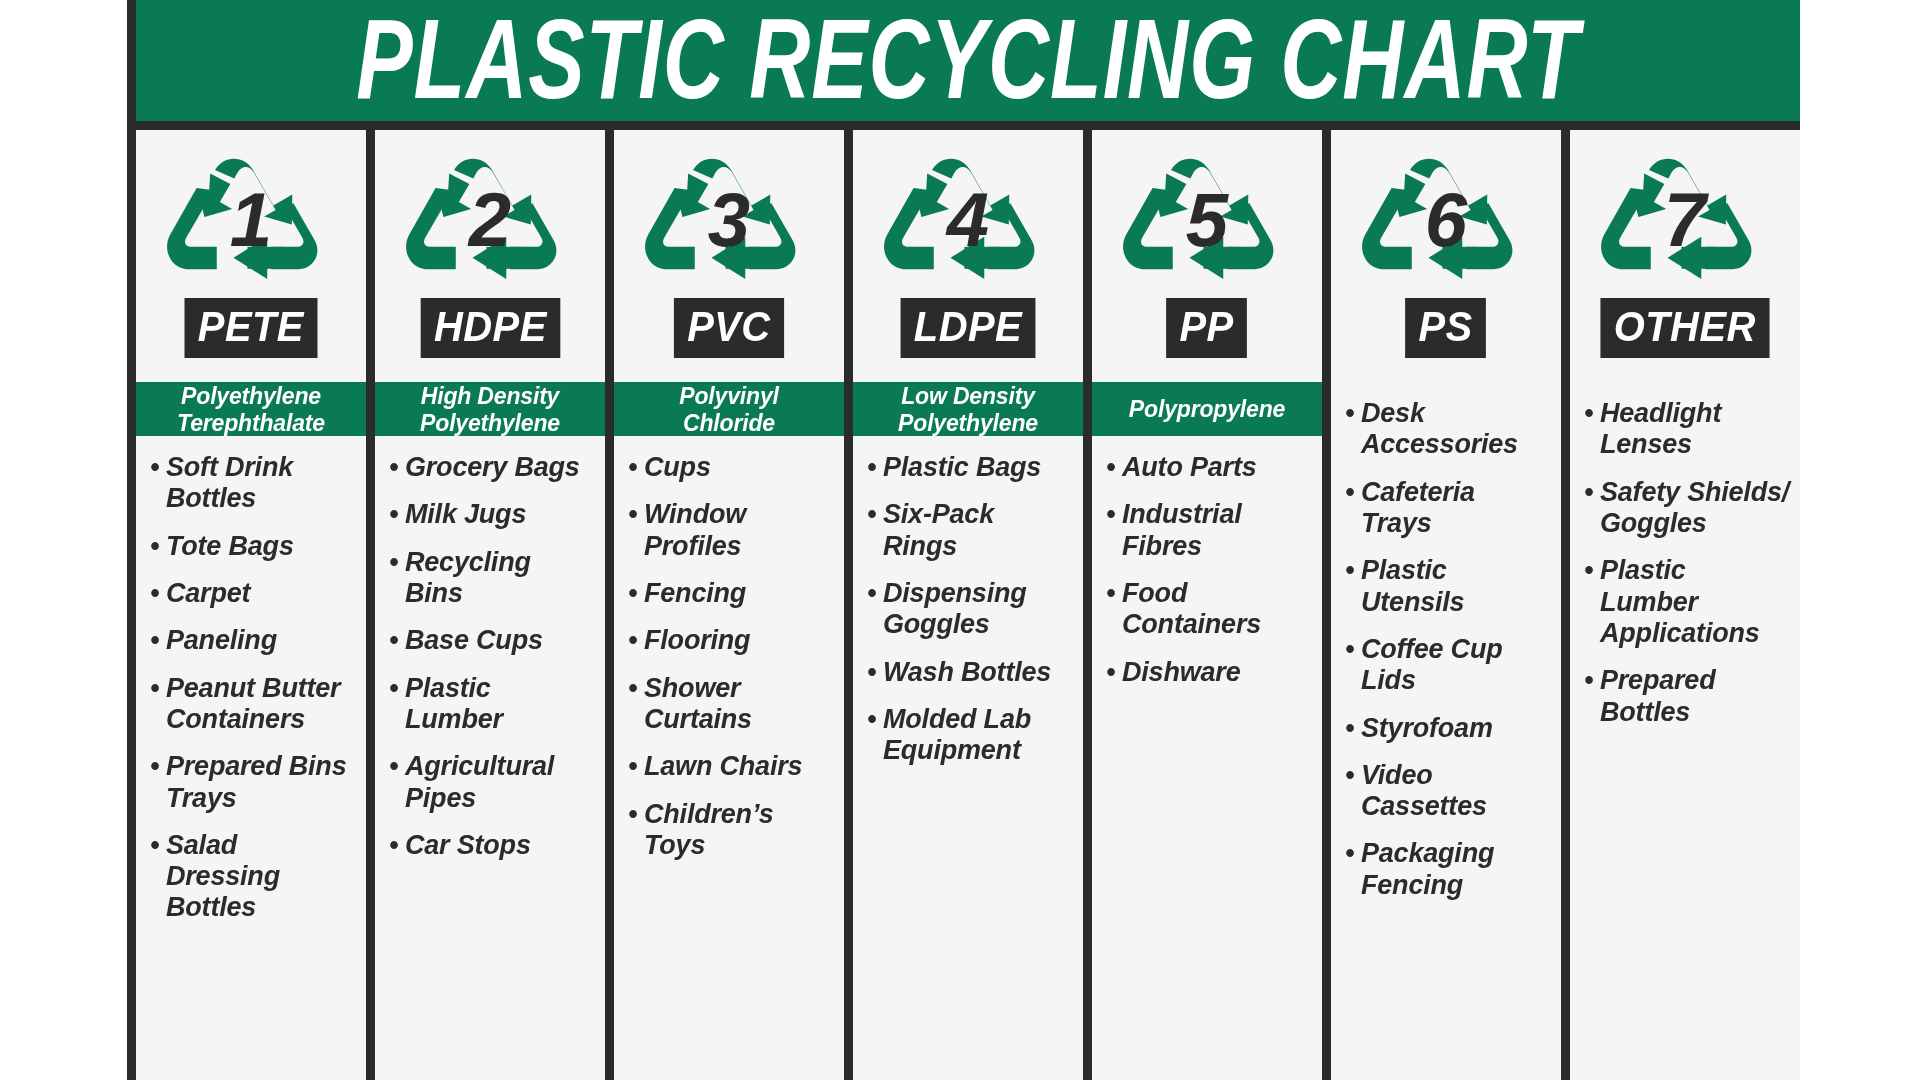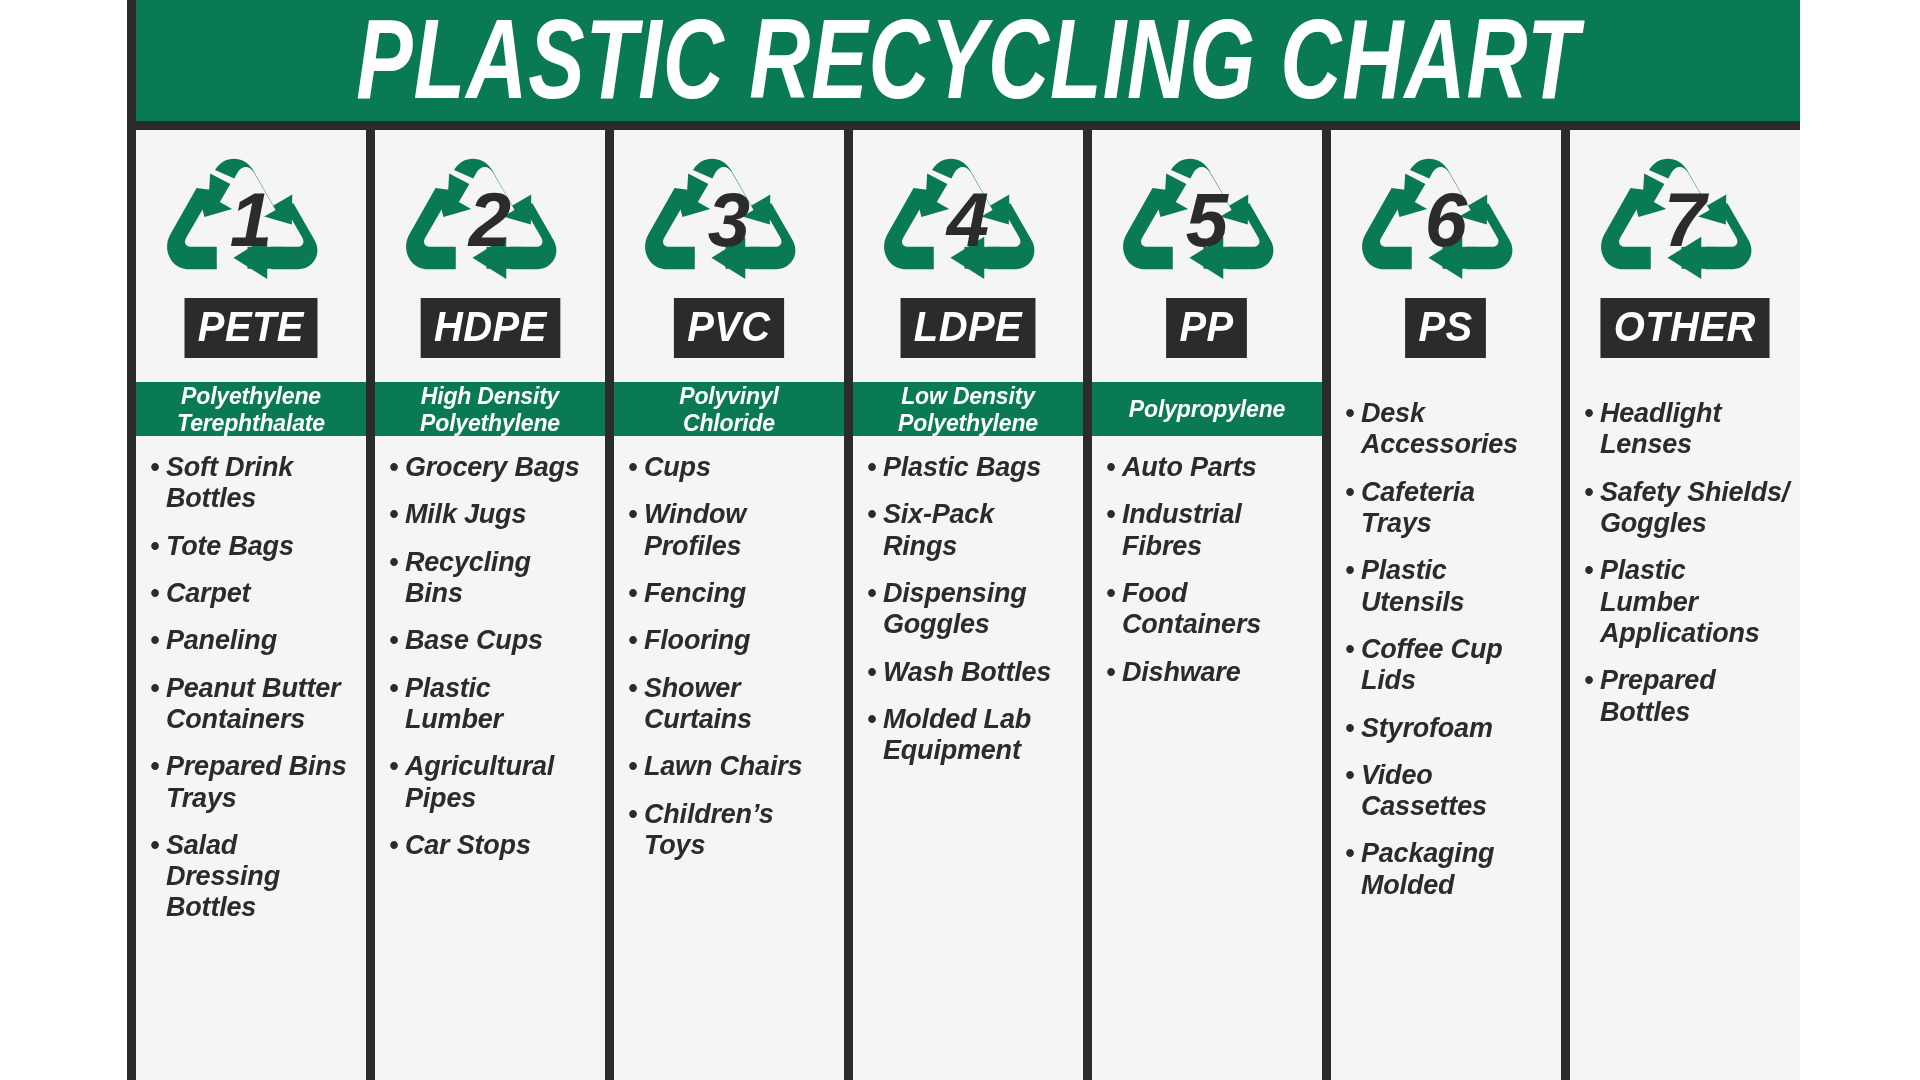--- a/index.html
+++ b/index.html
@@ -481,21 +481,21 @@
           <div class="use-item">
             <span class="use-bullet">•</span>
             <span class="use-label">Styrofoam</span>
           </div>
           <div class="use-item">
             <span class="use-bullet">•</span>
             <span class="use-label">Video Cassettes</span>
           </div>
           <div class="use-item">
             <span class="use-bullet">•</span>
-            <span class="use-label">Packaging Molded</span>
+            <span class="use-label">Packaging Fencing</span>
           </div>
         </div>
       </div>
       <div class="col">
         <div class="symbol-zone">
           <div class="mobius">
 <svg viewBox="0 0 200 180" xmlns="http://www.w3.org/2000/svg" aria-hidden="true">
   <g fill="#0a7a52">
 
     <path d="M53.5 40.5 L76.5 52.5 L64.5 73.0 L78.5 81.0 L47.0 90.0 L38.5 57.5 L52.0 65.5 Z"></path>

